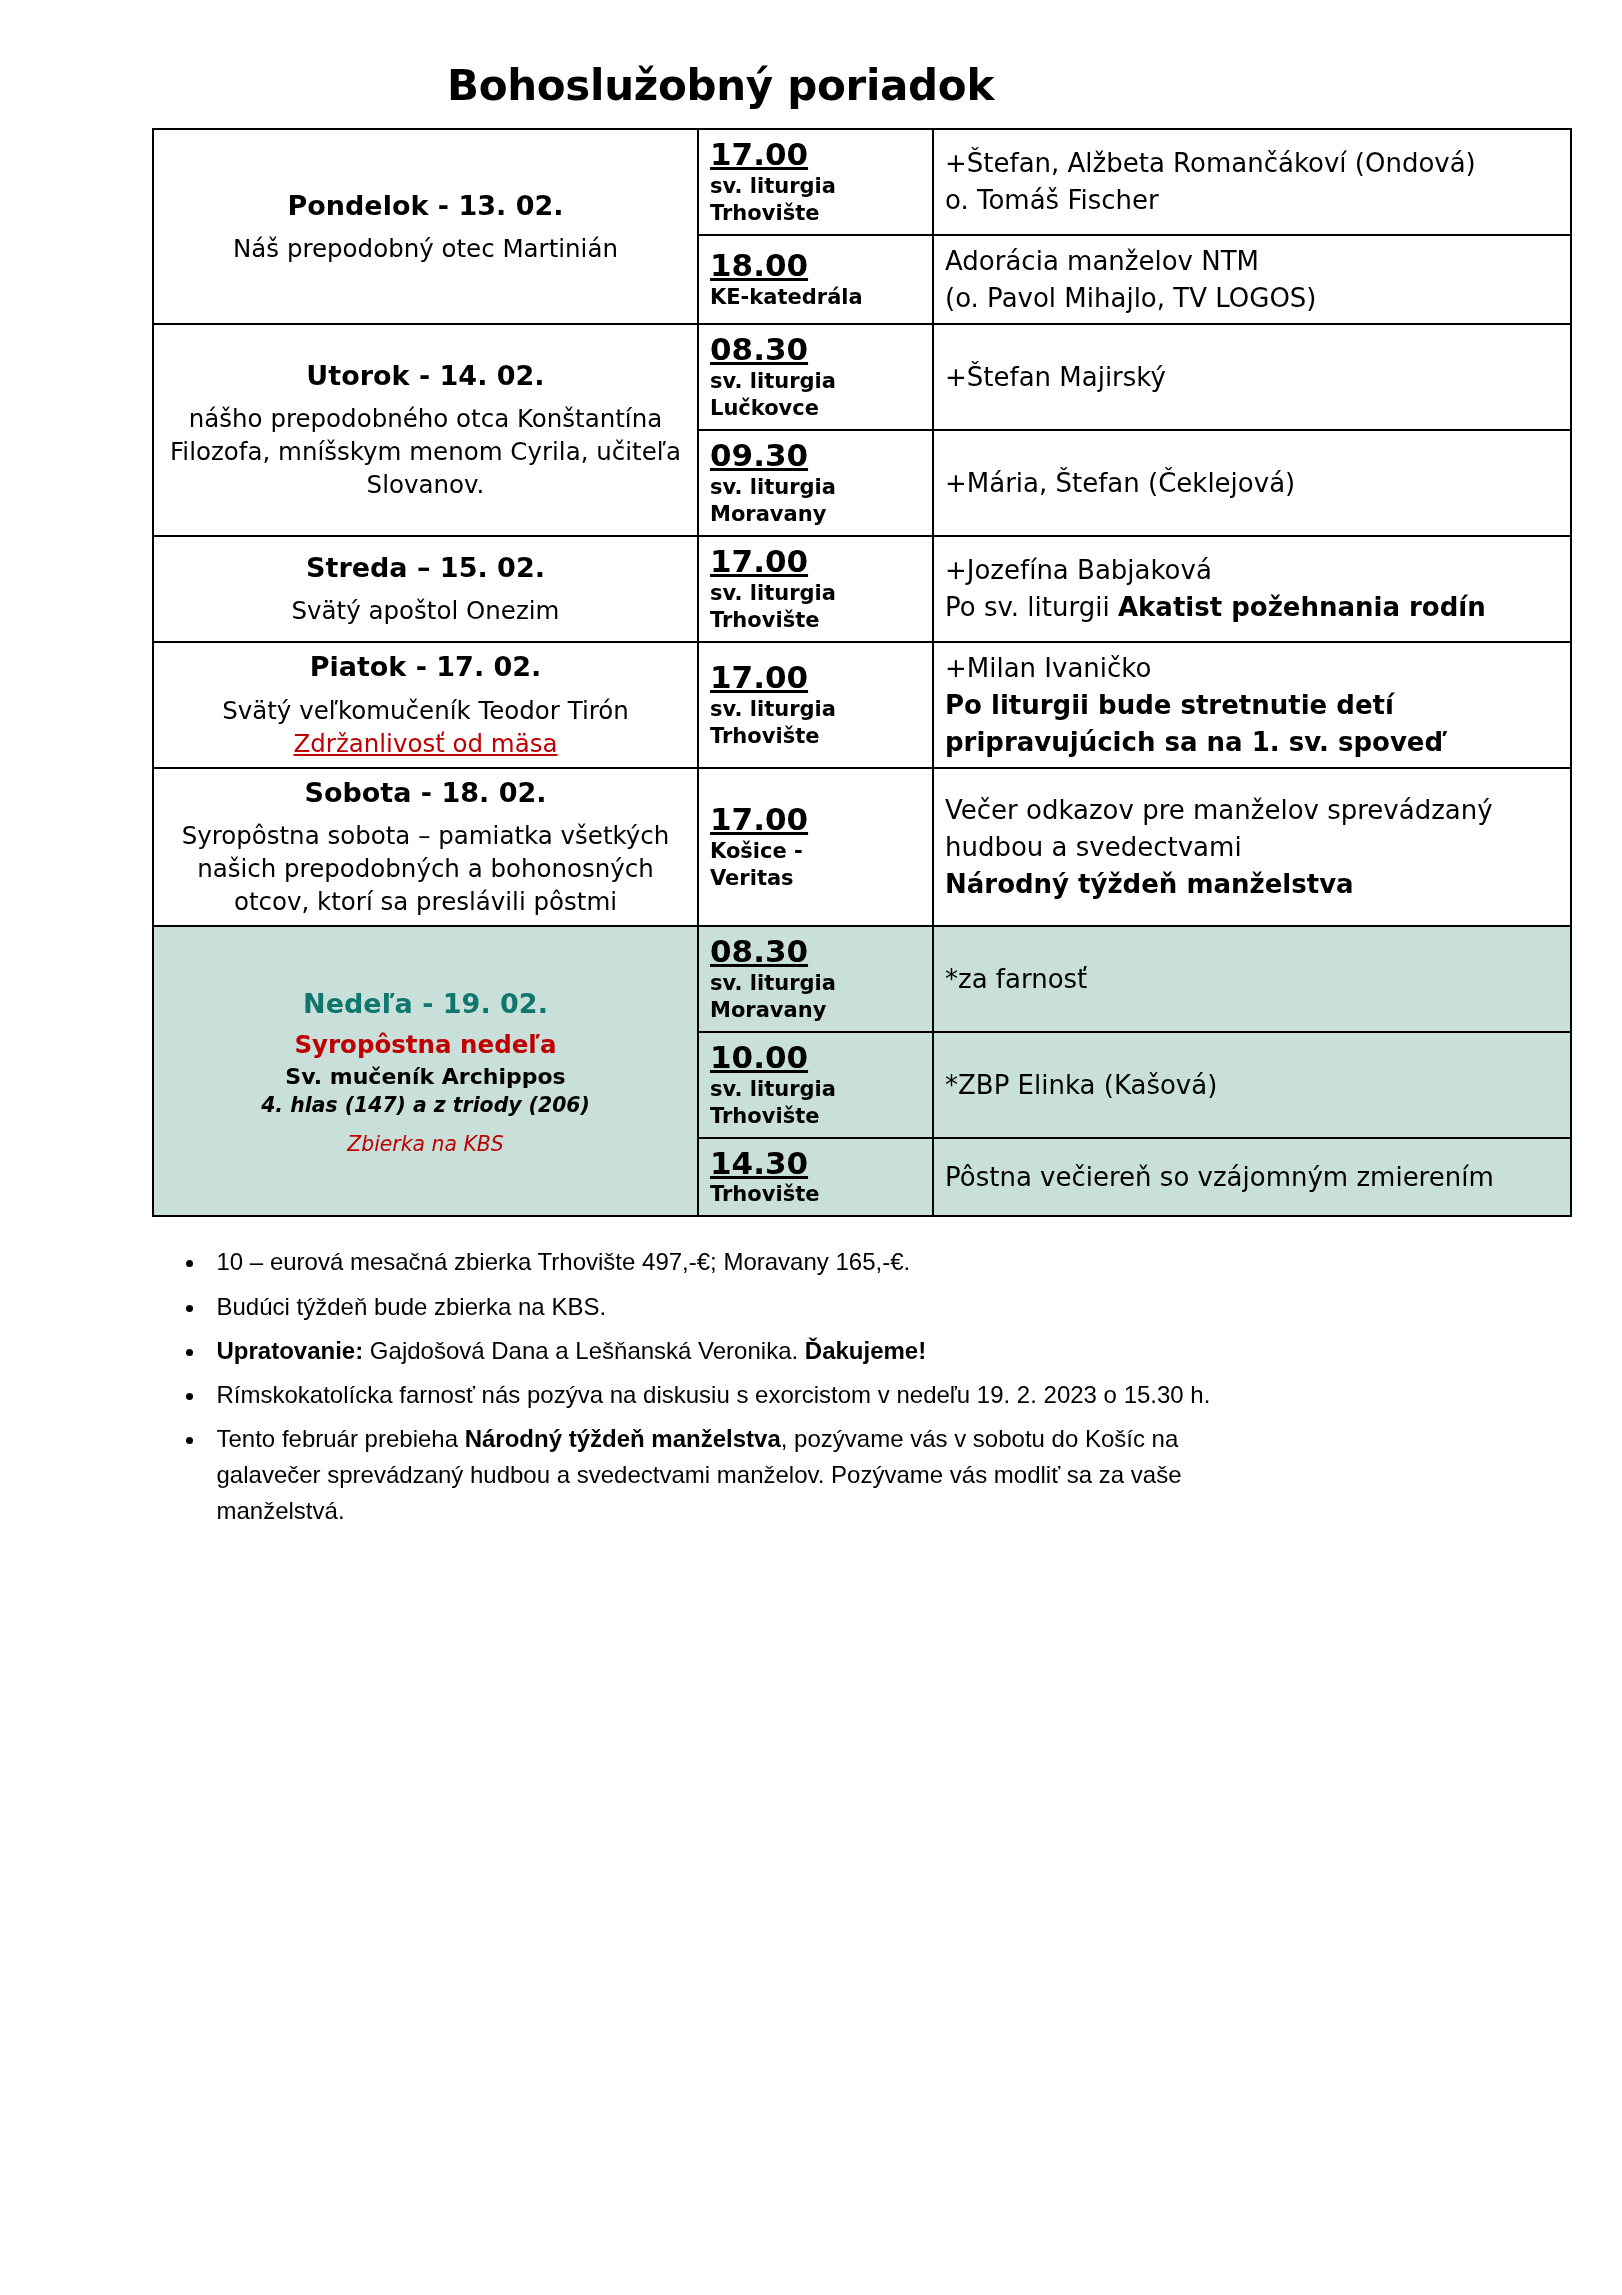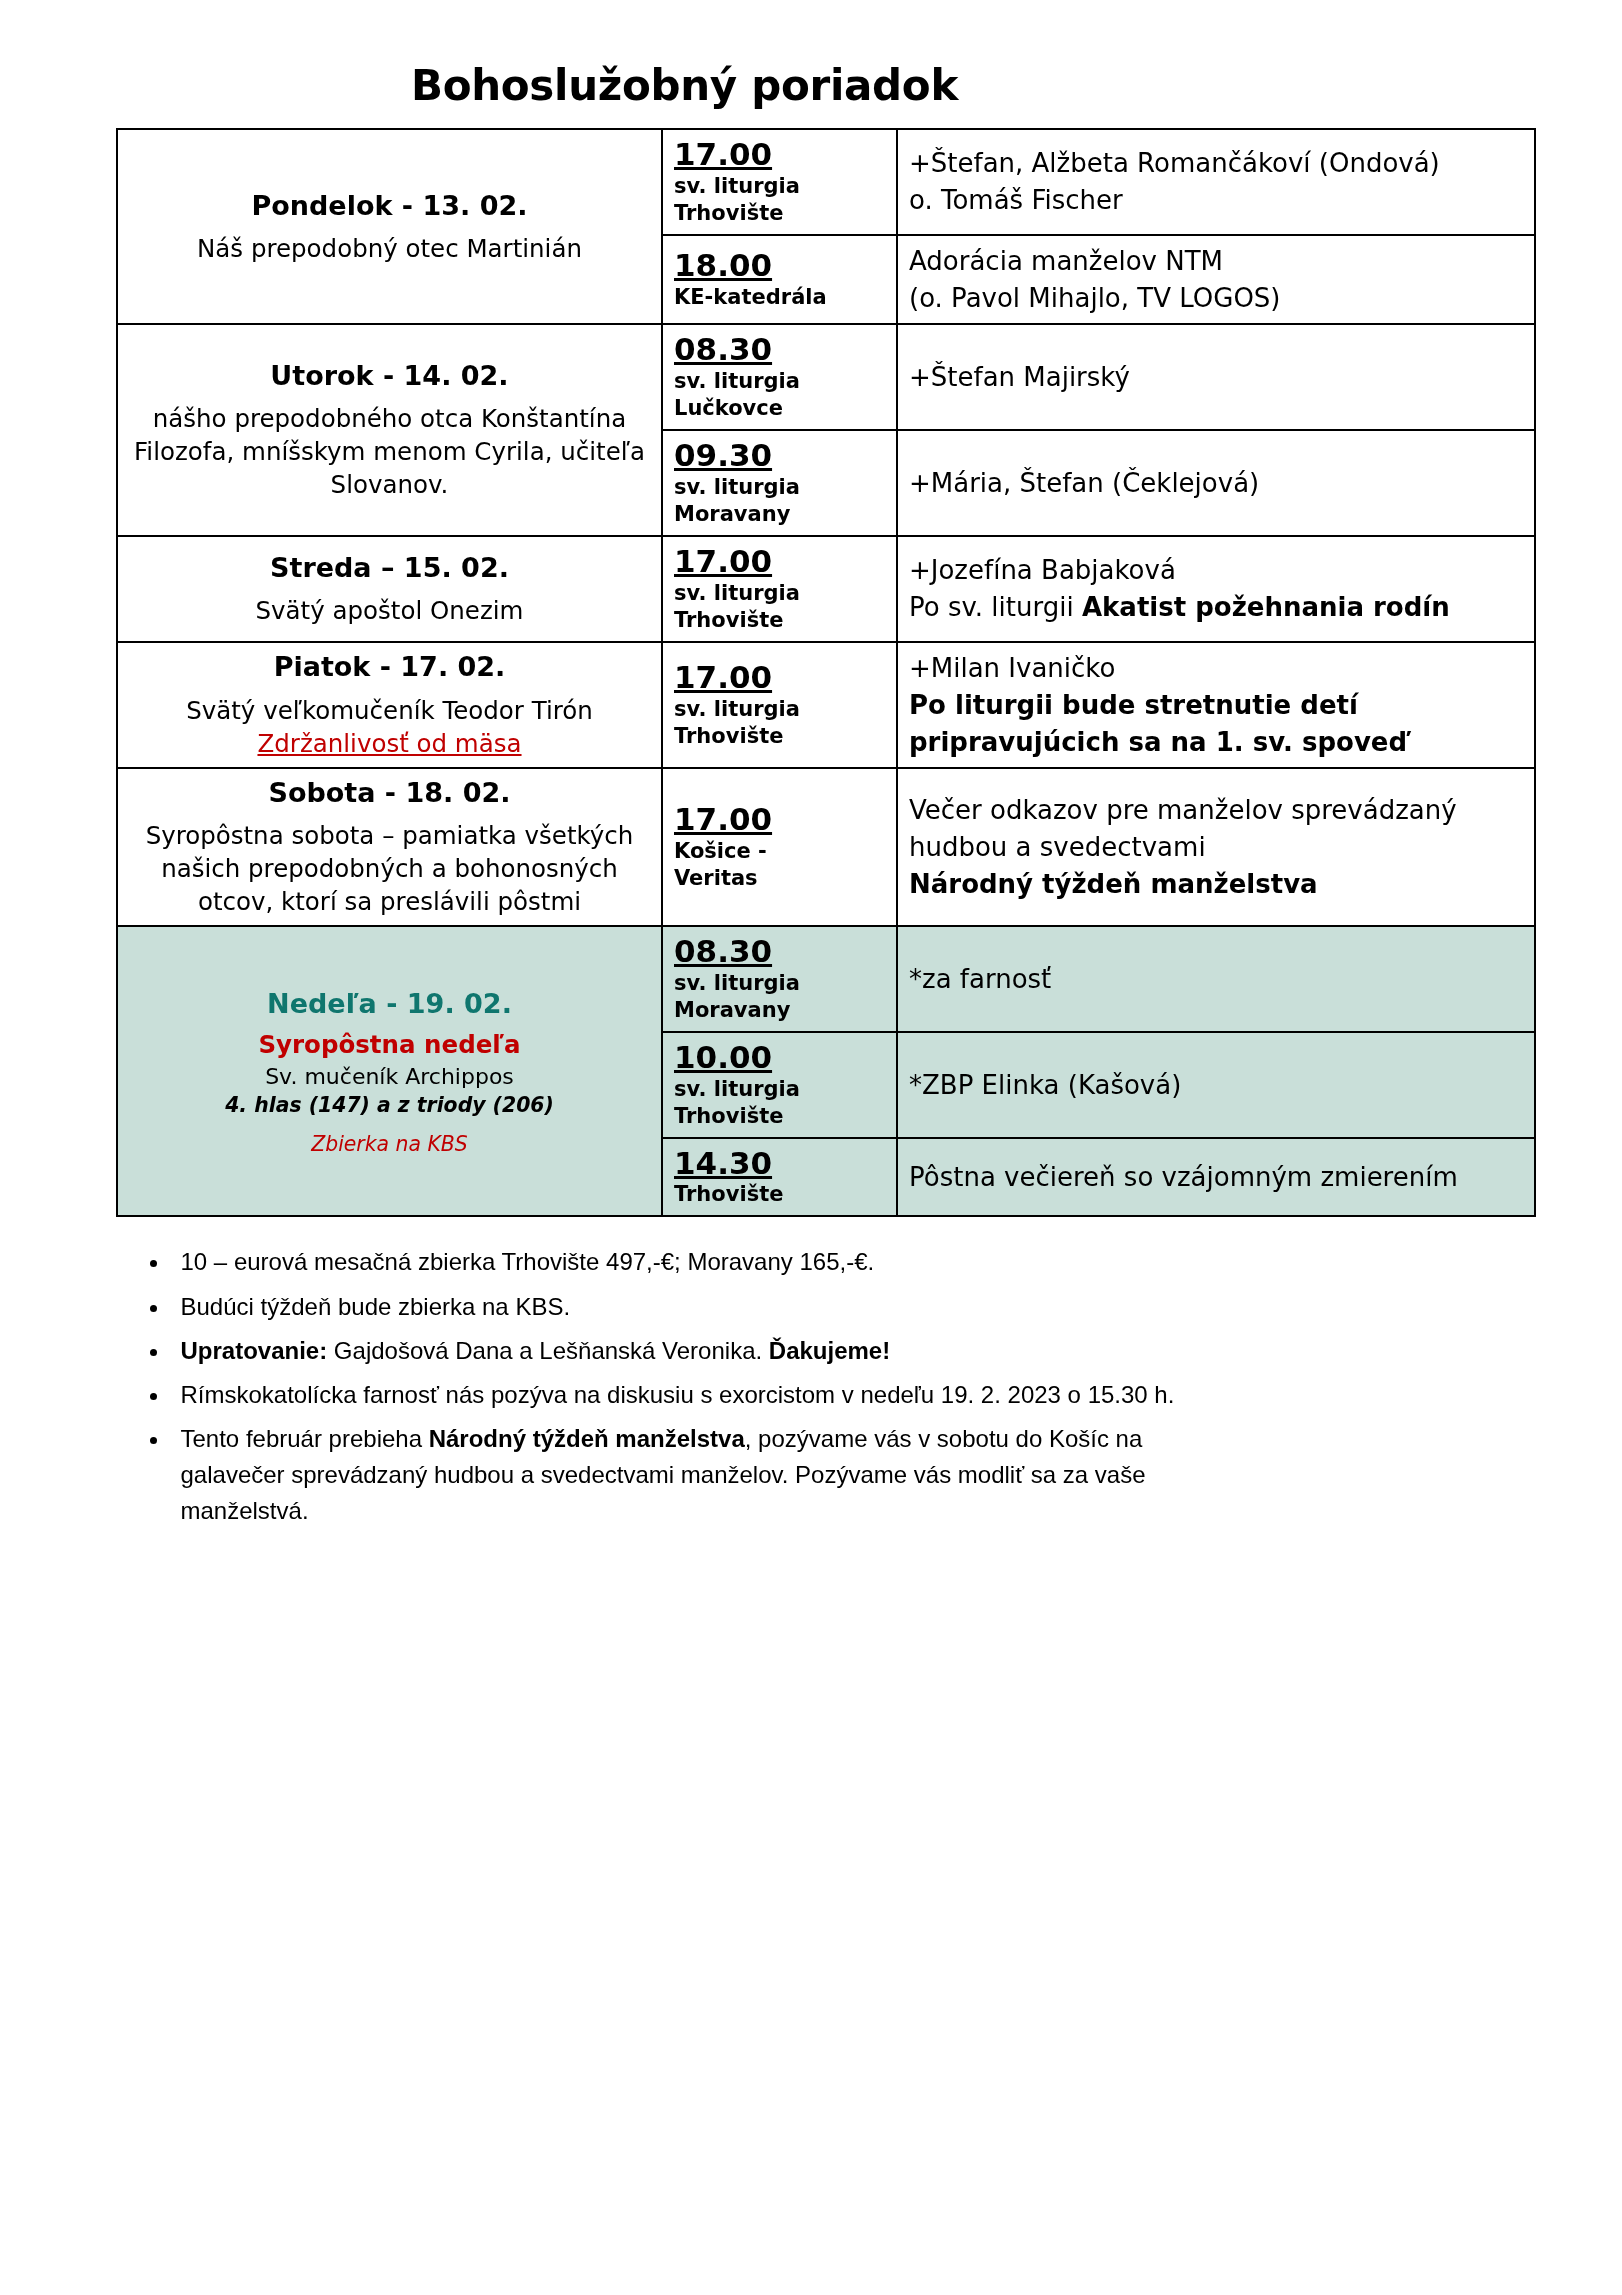--- a/index.html
+++ b/index.html
@@ -11,20 +11,21 @@
   body {
     width: 1623px;
     min-height: 2295px;
     font-family: "DejaVu Sans", sans-serif;
     color: #000000;
   }
   .page {
     width: 1355px;
     min-height: 2295px;
     padding: 61px 102px 41px 116px;
+    margin-left: 36px;
   }
   .doc-title {
     text-align: center;
     font-family: "DejaVu Sans", sans-serif;
     font-weight: bold;
     font-size: 42px;
     line-height: 1.18;
     letter-spacing: -0.3px;
     margin-bottom: 17.7px;
   }
@@ -90,21 +91,21 @@
     color: #0f766e;
     font-size: 27px;
   }
   .sunday .sun-l1 {
     color: #c00000;
     font-weight: bold;
     font-size: 24.5px;
     margin-bottom: 4.1px;
   }
   .sunday .sun-l2 {
-    font-weight: normal;
+    font-weight: bold;
     font-size: 22px;
     margin-bottom: 4.1px;
   }
   .sunday .sun-l3 {
     font-style: italic;
     font-weight: bold;
     font-size: 20.4px;
     margin-bottom: 15px;
   }
   .sunday .sun-l4 {

